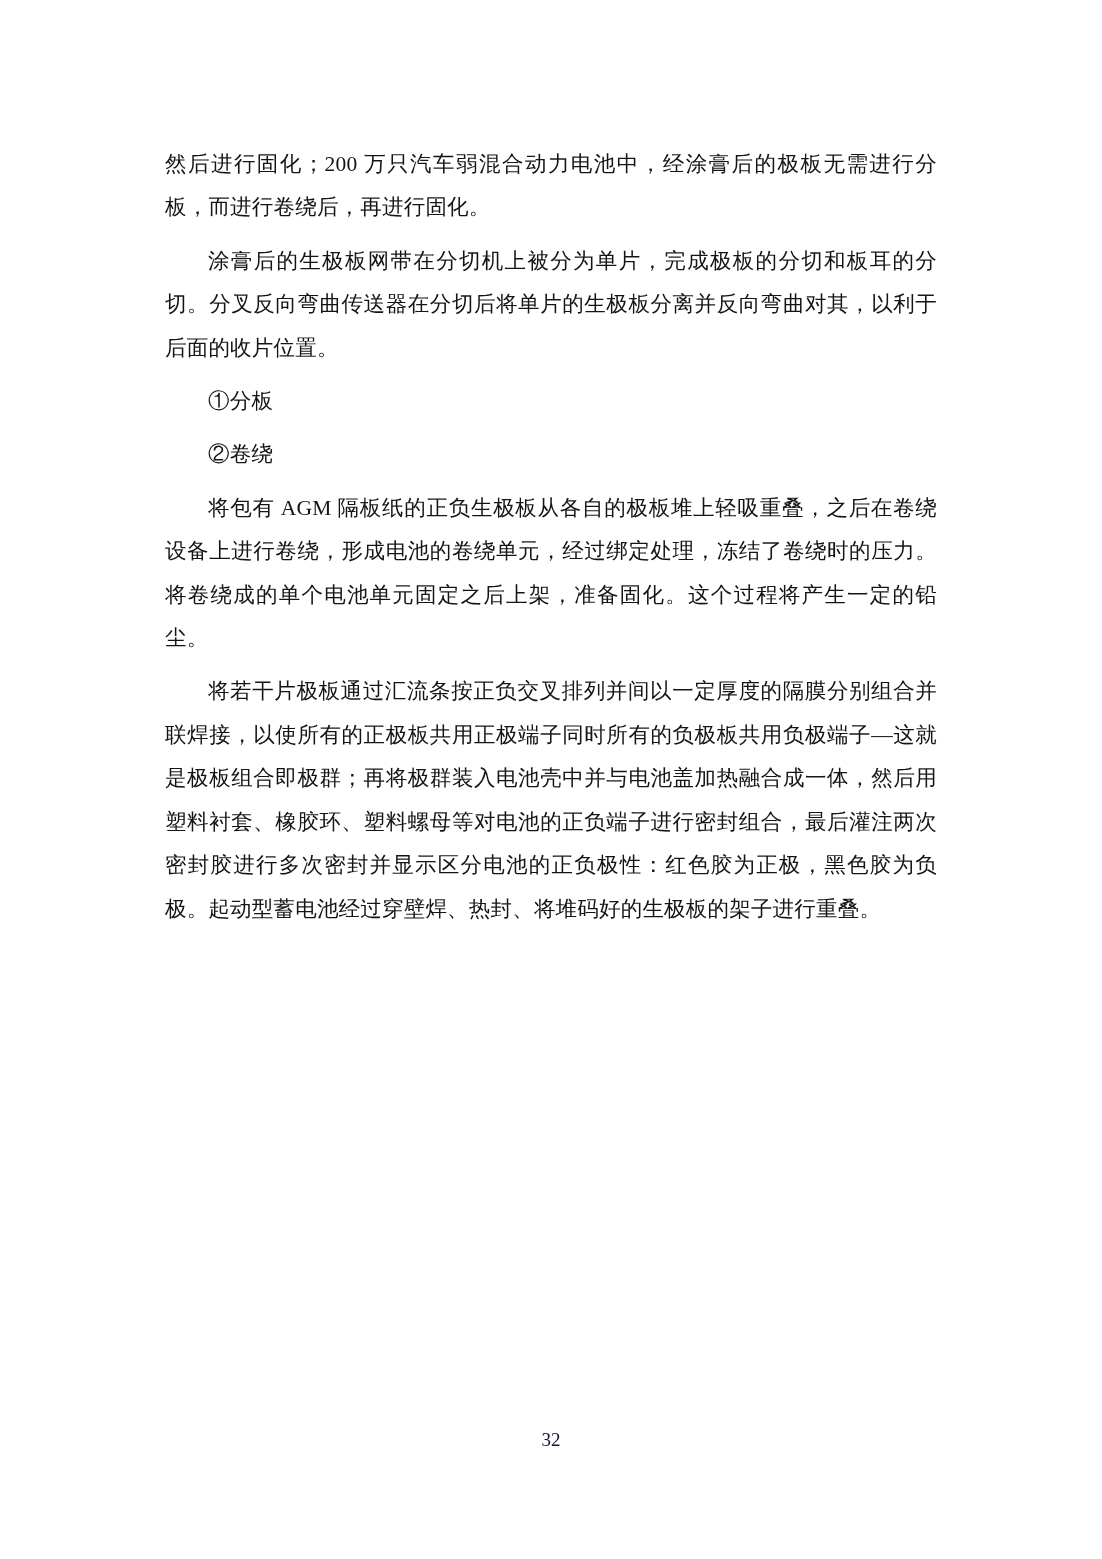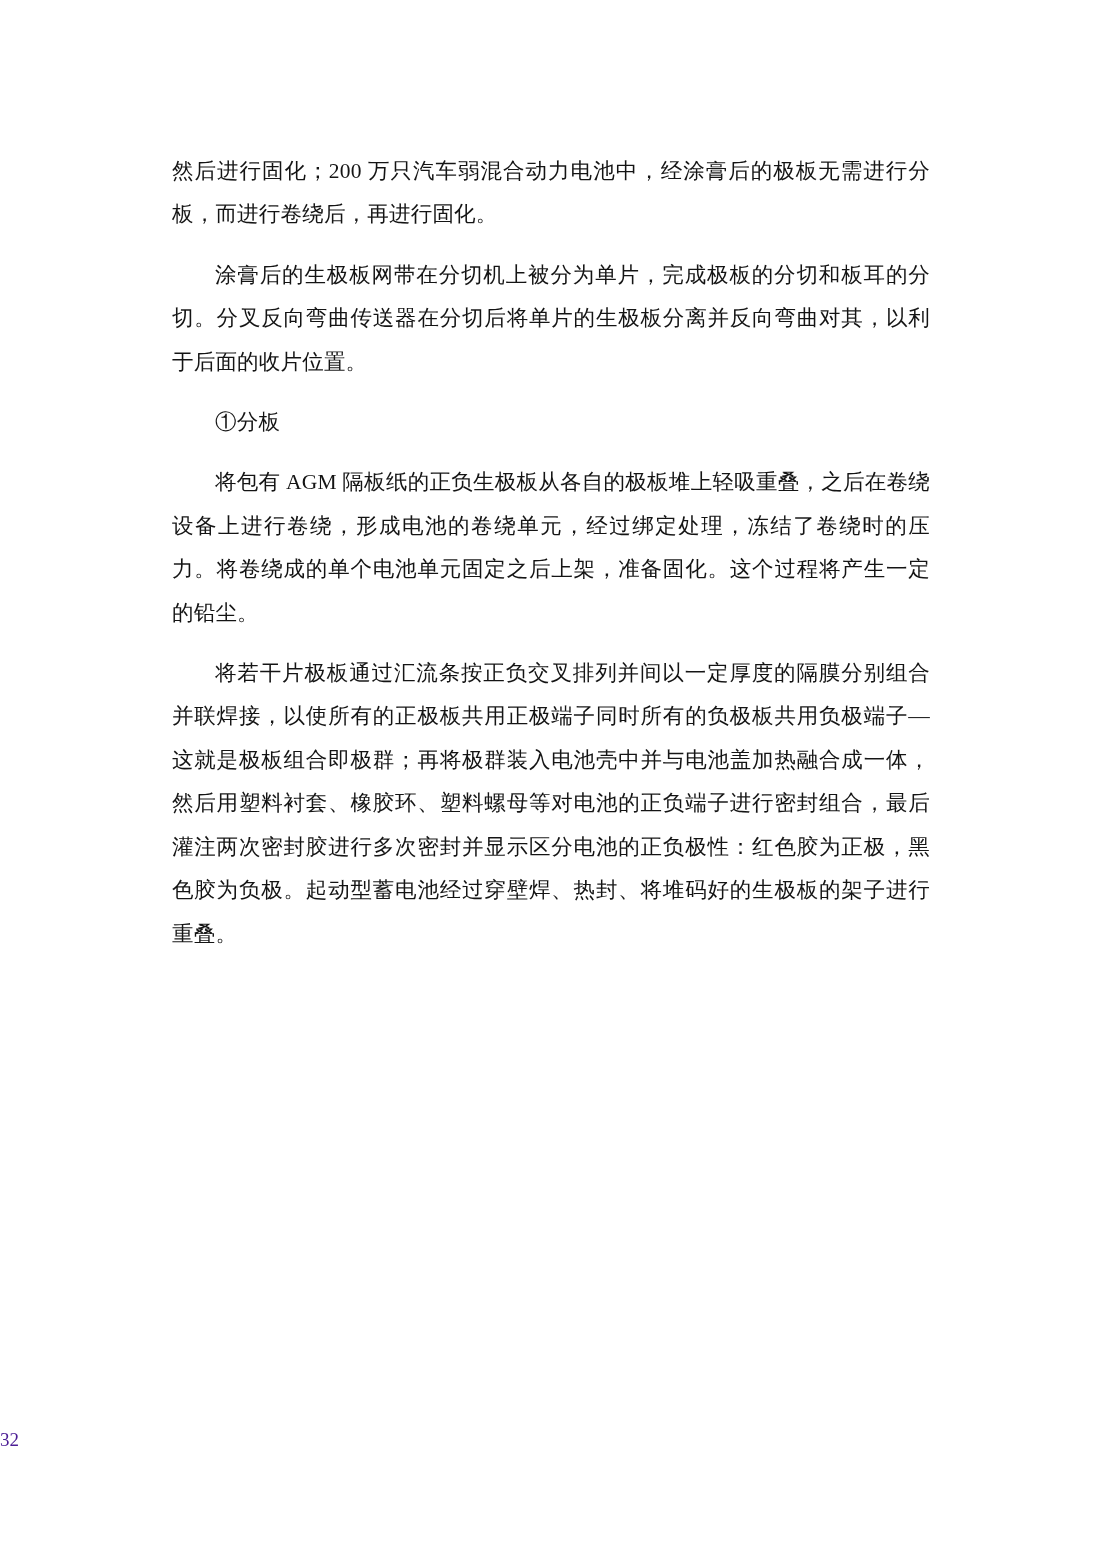--- a/index.html
+++ b/index.html
@@ -14,47 +14,49 @@
     font-family: "Liberation Serif", "DejaVu Serif", serif;
     color: #141414;
   }
   .doc-body {
     position: absolute;
     left: 155px;
     top: 133px;
     width: 792px;
   }
   .doc-body p {
-    margin: 17px;
+    margin: 10px;
     font-size: 21.5px;
     line-height: 43.4px;
     text-align: justify;
     text-justify: inter-ideograph;
     letter-spacing: 0.2px;
     word-break: break-all;
   }
   .doc-body p.indent {
     text-indent: 2em;
   }
   .page-footer {
     position: absolute;
     top: 1426px;
     left: 0;
     width: 100%;
+    text-align: center;
     font-size: 19px;
     line-height: 28px;
-    color: #4c1d95;
+    color: #0f172a;
   }
 </style>
 </head>
 <body>
 
 <main class="doc-body">
   <p>然后进行固化；200 万只汽车弱混合动力电池中，经涂膏后的极板无需进行分板，而进行卷绕后，再进行固化。</p>
   <p class="indent">涂膏后的生极板网带在分切机上被分为单片，完成极板的分切和板耳的分切。分叉反向弯曲传送器在分切后将单片的生极板分离并反向弯曲对其，以利于后面的收片位置。</p>
   <p class="indent">①分板</p>
+  <p class="indent">②卷绕</p>
   <p class="indent">将包有 AGM 隔板纸的正负生极板从各自的极板堆上轻吸重叠，之后在卷绕设备上进行卷绕，形成电池的卷绕单元，经过绑定处理，冻结了卷绕时的压力。将卷绕成的单个电池单元固定之后上架，准备固化。这个过程将产生一定的铅尘。</p>
   <p class="indent">将若干片极板通过汇流条按正负交叉排列并间以一定厚度的隔膜分别组合并联焊接，以使所有的正极板共用正极端子同时所有的负极板共用负极端子—这就是极板组合即极群；再将极群装入电池壳中并与电池盖加热融合成一体，然后用塑料衬套、橡胶环、塑料螺母等对电池的正负端子进行密封组合，最后灌注两次密封胶进行多次密封并显示区分电池的正负极性：红色胶为正极，黑色胶为负极。起动型蓄电池经过穿壁焊、热封、将堆码好的生极板的架子进行重叠。</p>
 </main>
 
 <footer class="page-footer">
   <span>32</span>
 </footer>
 
 </body></html>

